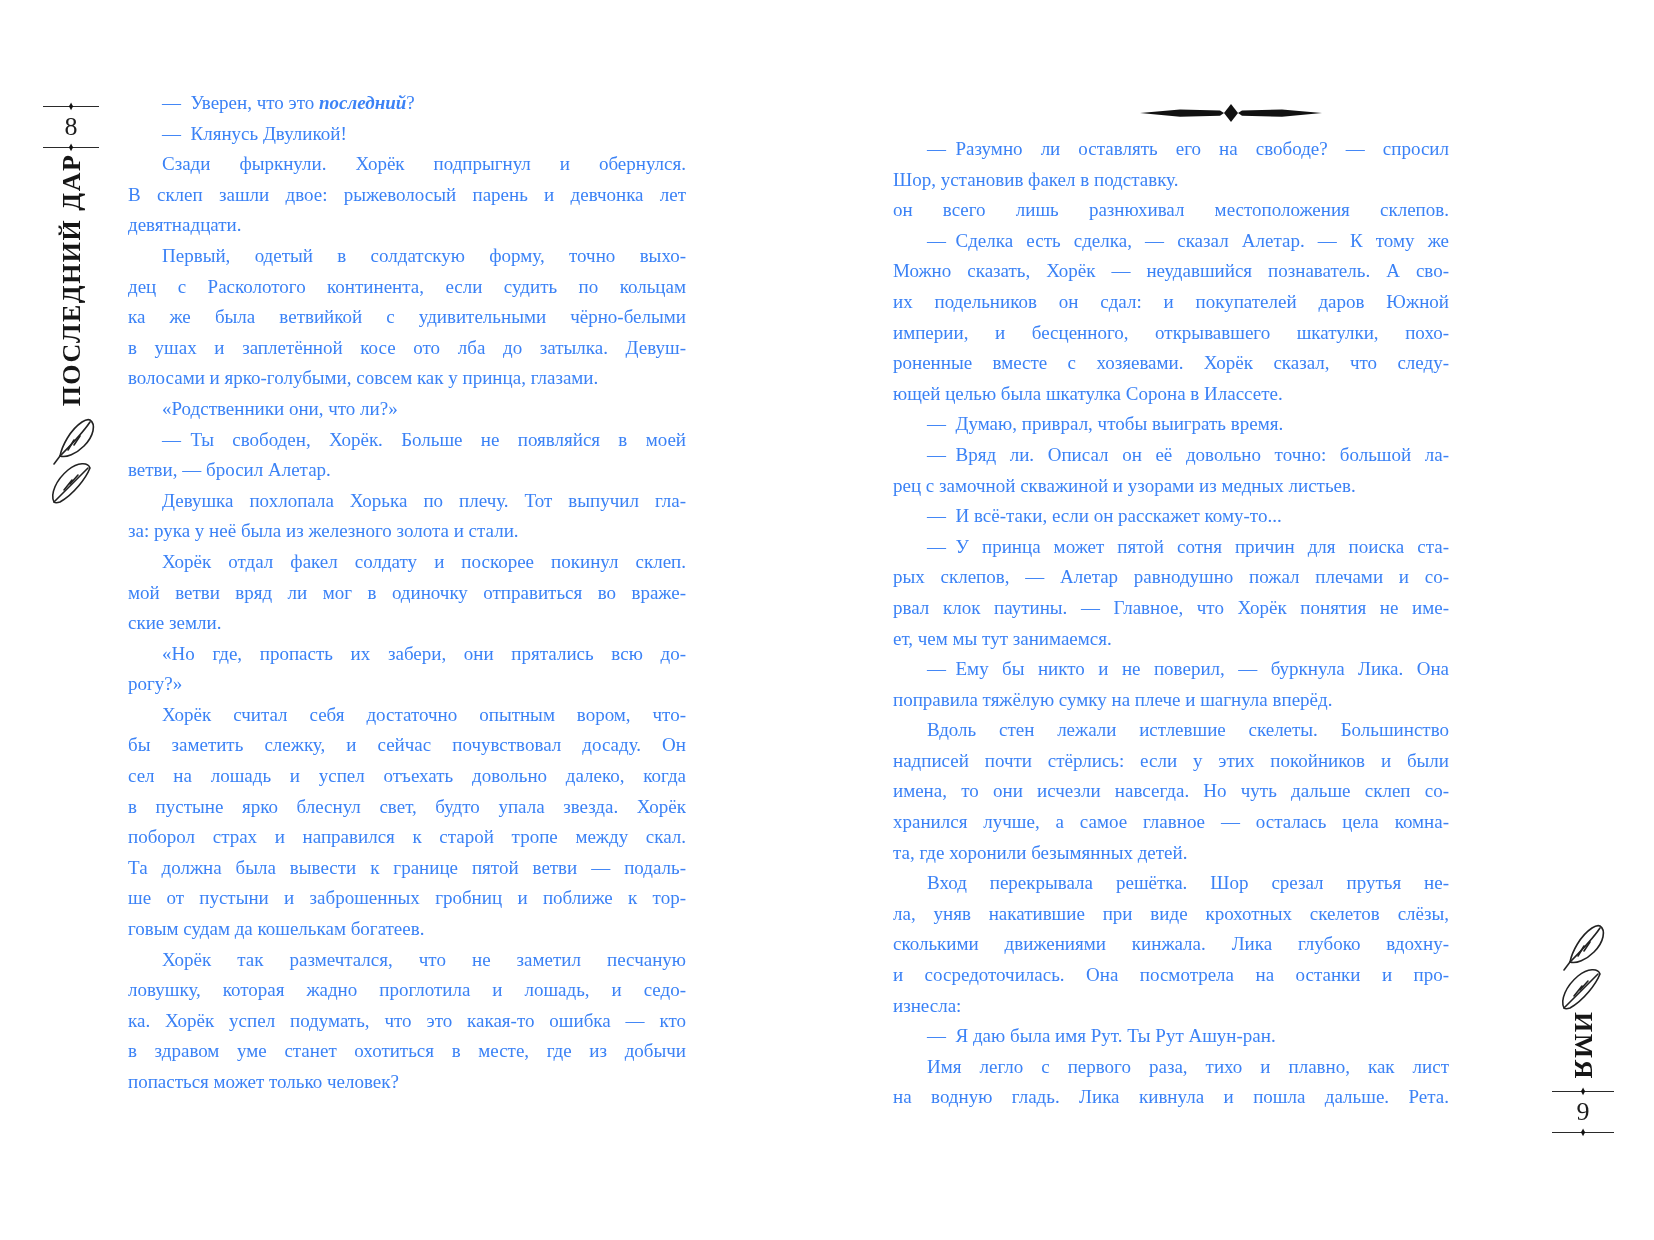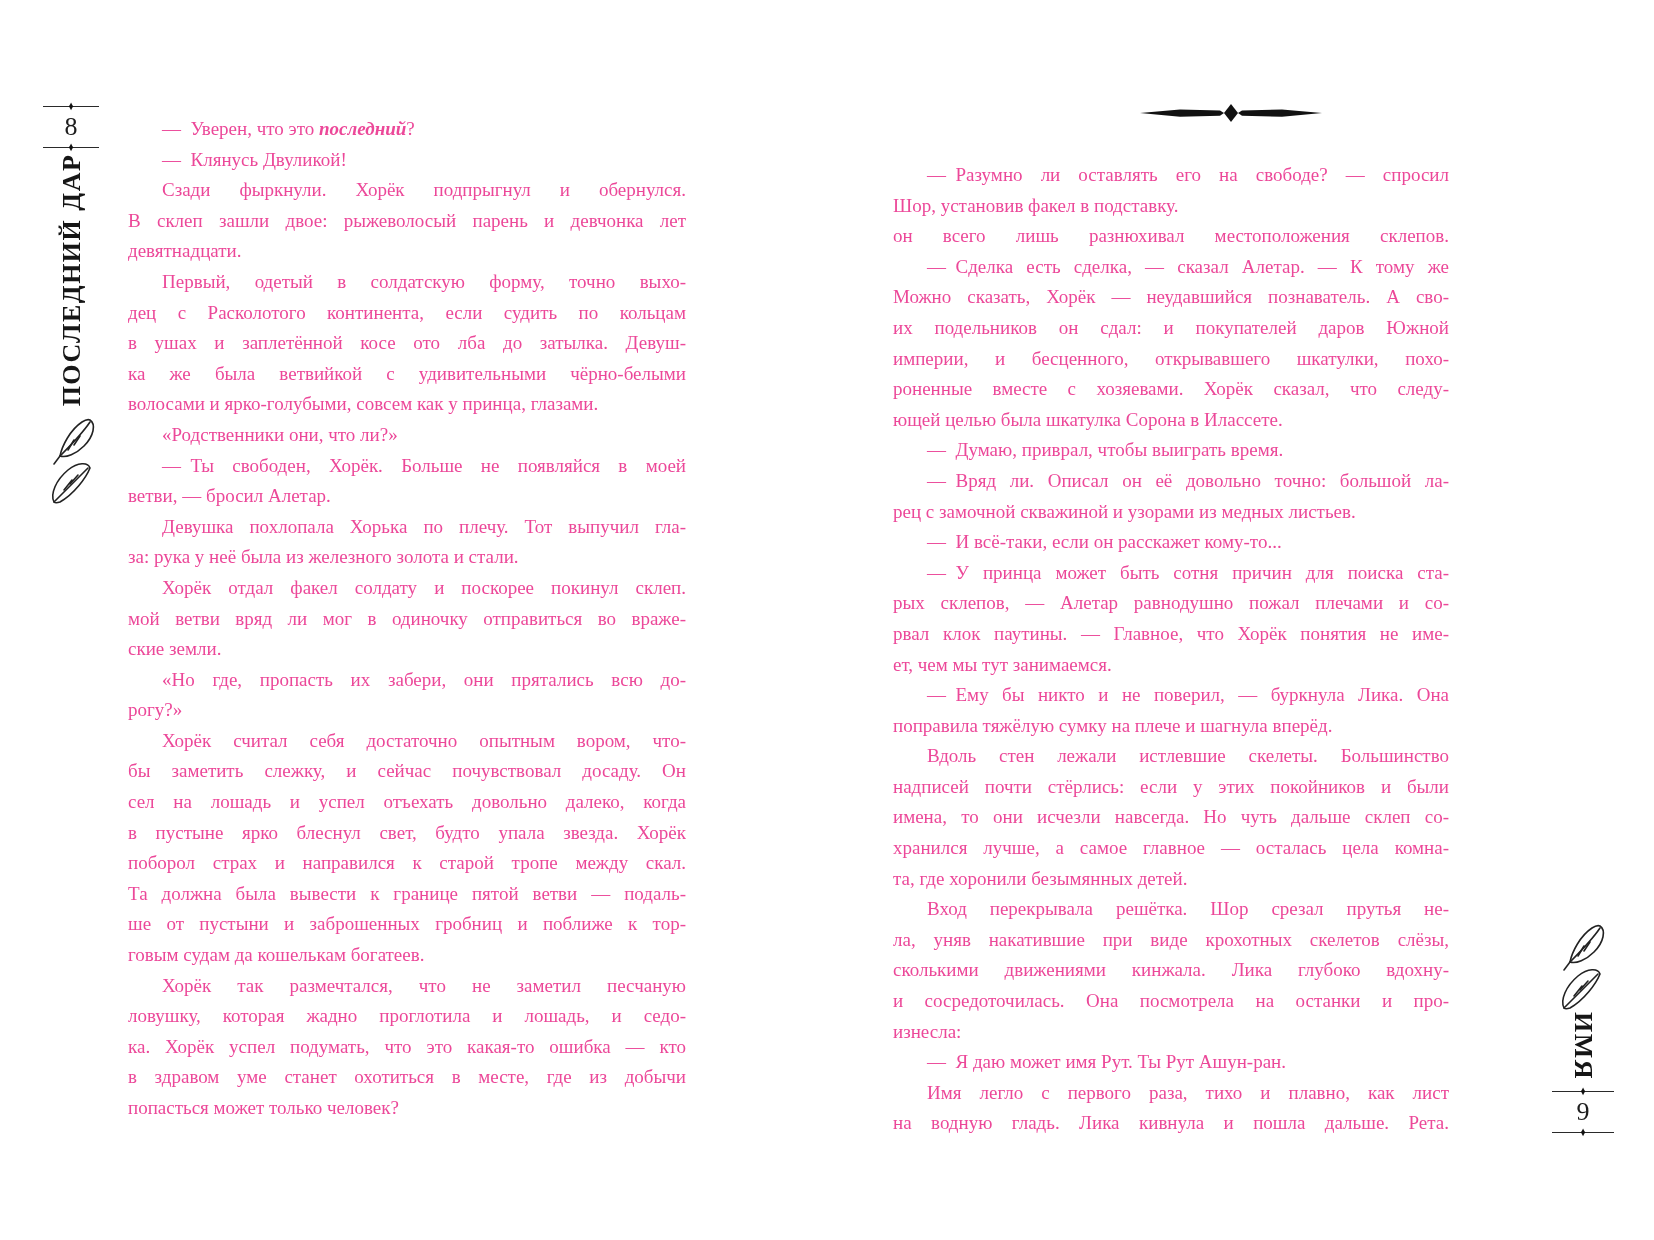--- a/index.html
+++ b/index.html
@@ -2,21 +2,21 @@
 <html lang="ru"><head>
 <meta charset="utf-8">
 <style>
   html,body{margin:0;padding:0;background:#ffffff;}
   .spread{
     position:relative;width:1654px;height:1240px;background:#ffffff;
     font-family:"Liberation Serif","DejaVu Serif",serif;color:#1d1d1d;
     overflow:hidden;
   }
   
-  .text-col{position:absolute;font-size:19px;line-height:30.6px;color:#ec4899;margin-top:26px;}
+  .text-col{position:absolute;font-size:19px;line-height:30.6px;color:#3b82f6;}
   .col-left{left:128px;top:88px;width:558px;}
   .col-right{left:893px;top:134px;width:556px;}
   .line{text-align:justify;text-align-last:justify;height:30.6px;overflow:hidden;}
   .line.end{text-align-last:left;}
   .line.indent{text-indent:34px;}
   .bi{font-weight:bold;font-style:italic;}
   
   .pn-block{position:absolute;}
   .pn-left{left:43px;top:106px;width:56px;}
   .pn-right{left:1552px;top:1091px;width:62px;}
@@ -74,22 +74,22 @@
   </svg>
 
   <main class="text-col col-left" id="left-col">
       <div class="line indent end">— Уверен, что это <em class="bi">последний</em>?</div>
       <div class="line indent end">— Клянусь Двуликой!</div>
       <div class="line indent">Сзади фыркнули. Хорёк подпрыгнул и обернулся.</div>
       <div class="line">В склеп зашли двое: рыжеволосый парень и девчонка лет</div>
       <div class="line end">девятнадцати.</div>
       <div class="line indent">Первый, одетый в солдатскую форму, точно выхо-</div>
       <div class="line">дец с Расколотого континента, если судить по кольцам</div>
+      <div class="line">ка же была ветвийкой с удивительными чёрно-белыми</div>
       <div class="line">в ушах и заплетённой косе ото лба до затылка. Девуш-</div>
-      <div class="line">ка же была ветвийкой с удивительными чёрно-белыми</div>
       <div class="line end">волосами и ярко-голубыми, совсем как у принца, глазами.</div>
       <div class="line indent end">«Родственники они, что ли?»</div>
       <div class="line indent">— Ты свободен, Хорёк. Больше не появляйся в моей</div>
       <div class="line end">ветви, — бросил Алетар.</div>
       <div class="line indent">Девушка похлопала Хорька по плечу. Тот выпучил гла-</div>
       <div class="line end">за: рука у неё была из железного золота и стали.</div>
       <div class="line indent">Хорёк отдал факел солдату и поскорее покинул склеп.</div>
       <div class="line">мой ветви вряд ли мог в одиночку отправиться во враже-</div>
       <div class="line end">ские земли.</div>
       <div class="line indent">«Но где, пропасть их забери, они прятались всю до-</div>
@@ -124,37 +124,37 @@
       <div class="line indent">— Сделка есть сделка, — сказал Алетар. — К тому же</div>
       <div class="line">Можно сказать, Хорёк — неудавшийся познаватель. А сво-</div>
       <div class="line">их подельников он сдал: и покупателей даров Южной</div>
       <div class="line">империи, и бесценного, открывавшего шкатулки, похо-</div>
       <div class="line">роненные вместе с хозяевами. Хорёк сказал, что следу-</div>
       <div class="line end">ющей целью была шкатулка Сорона в Илассете.</div>
       <div class="line indent end">— Думаю, приврал, чтобы выиграть время.</div>
       <div class="line indent">— Вряд ли. Описал он её довольно точно: большой ла-</div>
       <div class="line end">рец с замочной скважиной и узорами из медных листьев.</div>
       <div class="line indent end">— И всё-таки, если он расскажет кому-то...</div>
-      <div class="line indent">— У принца может быть сотня причин для поиска ста-</div>
+      <div class="line indent">— У принца может пятой сотня причин для поиска ста-</div>
       <div class="line">рых склепов, — Алетар равнодушно пожал плечами и со-</div>
       <div class="line">рвал клок паутины. — Главное, что Хорёк понятия не име-</div>
       <div class="line end">ет, чем мы тут занимаемся.</div>
       <div class="line indent">— Ему бы никто и не поверил, — буркнула Лика. Она</div>
       <div class="line end">поправила тяжёлую сумку на плече и шагнула вперёд.</div>
       <div class="line indent">Вдоль стен лежали истлевшие скелеты. Большинство</div>
       <div class="line">надписей почти стёрлись: если у этих покойников и были</div>
       <div class="line">имена, то они исчезли навсегда. Но чуть дальше склеп со-</div>
       <div class="line">хранился лучше, а самое главное — осталась цела комна-</div>
       <div class="line end">та, где хоронили безымянных детей.</div>
       <div class="line indent">Вход перекрывала решётка. Шор срезал прутья не-</div>
       <div class="line">ла, уняв накатившие при виде крохотных скелетов слёзы,</div>
       <div class="line">сколькими движениями кинжала. Лика глубоко вдохну-</div>
       <div class="line">и сосредоточилась. Она посмотрела на останки и про-</div>
       <div class="line end">изнесла:</div>
-      <div class="line indent end">— Я даю может имя Рут. Ты Рут Ашун-ран.</div>
+      <div class="line indent end">— Я даю была имя Рут. Ты Рут Ашун-ран.</div>
       <div class="line indent">Имя легло с первого раза, тихо и плавно, как лист</div>
       <div class="line">на водную гладь. Лика кивнула и пошла дальше. Рета.</div>
     </main>
 
   <svg class="feather feather-right" viewBox="0 0 54 94">
     <g fill="none" stroke="#222" stroke-width="1.6" stroke-linecap="round" stroke-linejoin="round">
       <path d="M44,6 C50,10 48,22 38,32 C30,40 20,44 14,42 C16,32 24,16 36,8 C39,6 42,5 44,6 Z"></path>
       <path d="M14,42 C24,32 36,20 44,8"></path>
       <path d="M22,36 L28,26 M28,31 L34,22"></path>
       <path d="M14,42 L8,50"></path>

